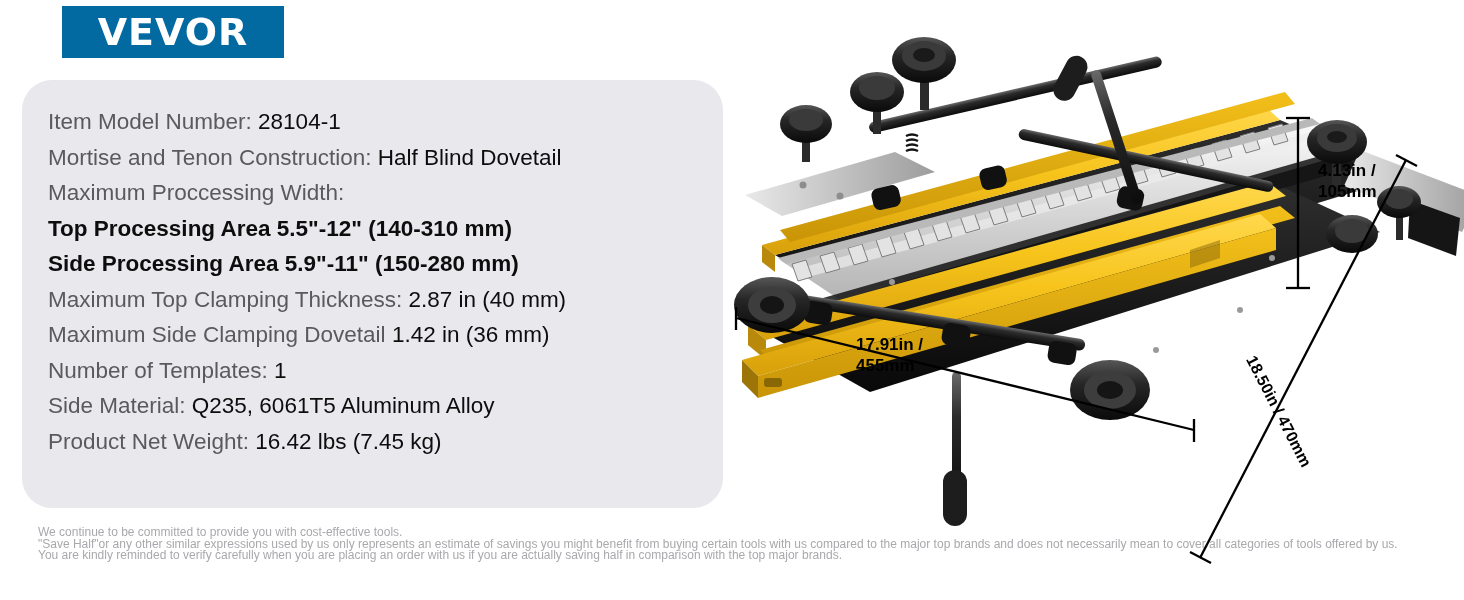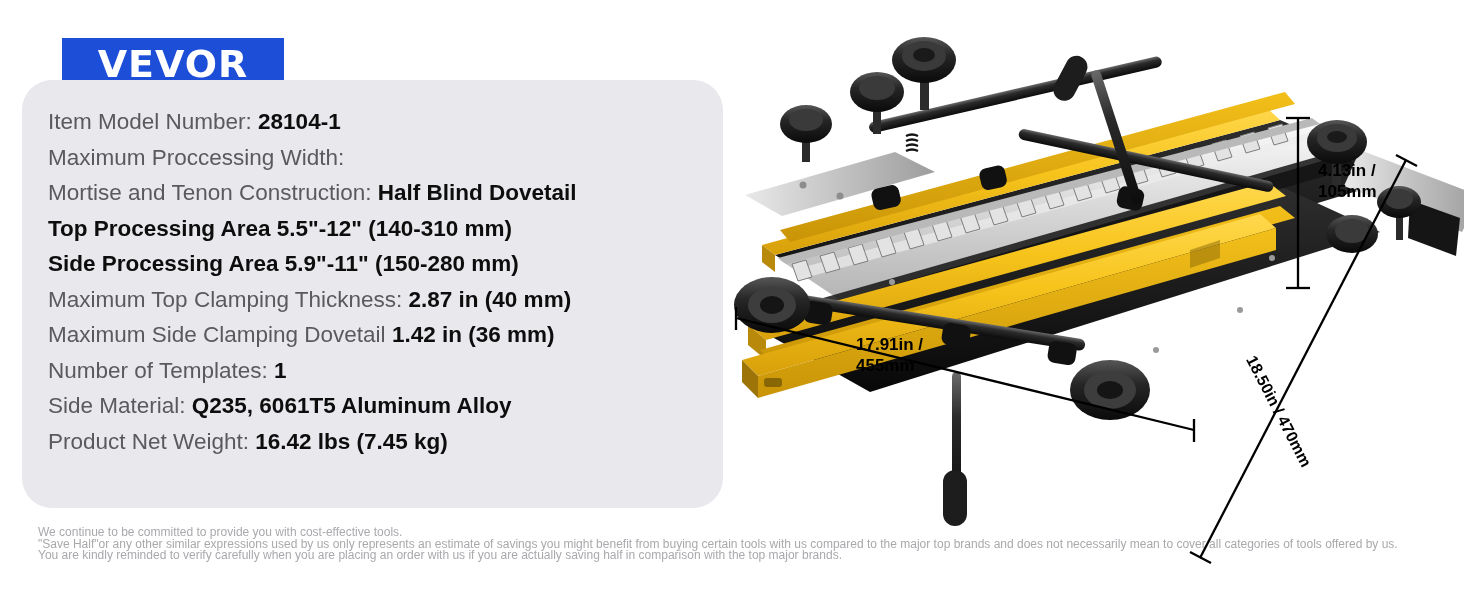--- a/index.html
+++ b/index.html
@@ -6,37 +6,37 @@
   body{
     width:1464px;height:600px;background:#ffffff;
     font-family:"Liberation Sans","DejaVu Sans",sans-serif;
     overflow:hidden;position:relative;
   }
   .stage{position:absolute;inset:0;}
 
   
   .logo{
     position:absolute;left:62px;top:6px;width:222px;height:52px;
-    background:#1d4ed8;display:flex;align-items:center;justify-content:center;margin-top:32px;
+    background:#0369a1;display:flex;align-items:center;justify-content:center;
   }
   .logo-text{
     color:#ffffff;font-weight:bold;font-size:38px;letter-spacing:1px;
     font-family:"DejaVu Sans",sans-serif;line-height:1;
   }
 
   
   .spec-panel{
     position:absolute;left:22px;top:80px;width:701px;height:428px;
     background:#e8e8ed;border-radius:30px;
     padding:24px 0 0 26px;box-sizing:border-box;
   }
   .spec-line{
     font-size:22.5px;color:#5a5a5e;line-height:35.5px;white-space:nowrap;
   }
-  .spec-line b{color:#0d0d0d;font-weight:bold;}
+  .spec-line b{color:#0d0d0d;font-weight:normal;}
   .spec-line.all-bold{color:#0d0d0d;font-weight:bold;}
 
   
   .disclaimer{
     position:absolute;left:38px;top:527px;width:1400px;
     color:#a9a9ad;font-size:12px;line-height:11.6px;white-space:nowrap;
   }
 
   
   .product{position:absolute;left:720px;top:0;width:744px;height:596px;}
@@ -55,22 +55,22 @@
 <body>
 
 <div class="stage">
 
   <div class="logo">
     <span class="logo-text">VEVOR</span>
   </div>
 
   <div class="spec-panel">
     <div class="spec-line"><span>Item Model Number: </span><b>28104-1</b></div>
+    <div class="spec-line"><span>Mortise and Tenon Construction: </span><b>Half Blind Dovetail</b></div>
     <div class="spec-line"><span>Maximum Proccessing Width:</span><b></b></div>
-    <div class="spec-line"><span>Mortise and Tenon Construction: </span><b>Half Blind Dovetail</b></div>
     <div class="spec-line all-bold"><span>Top Processing Area 5.5"-12" (140-310 mm)</span></div>
     <div class="spec-line all-bold"><span>Side Processing Area 5.9"-11" (150-280 mm)</span></div>
     <div class="spec-line"><span>Maximum Top Clamping Thickness: </span><b>2.87 in (40 mm)</b></div>
     <div class="spec-line"><span>Maximum Side Clamping Dovetail </span><b>1.42 in (36 mm)</b></div>
     <div class="spec-line"><span>Number of Templates: </span><b>1</b></div>
     <div class="spec-line"><span>Side Material: </span><b>Q235, 6061T5 Aluminum Alloy</b></div>
     <div class="spec-line"><span>Product Net Weight: </span><b>16.42 lbs (7.45 kg)</b></div>
   </div>
 
   <div class="disclaimer">

